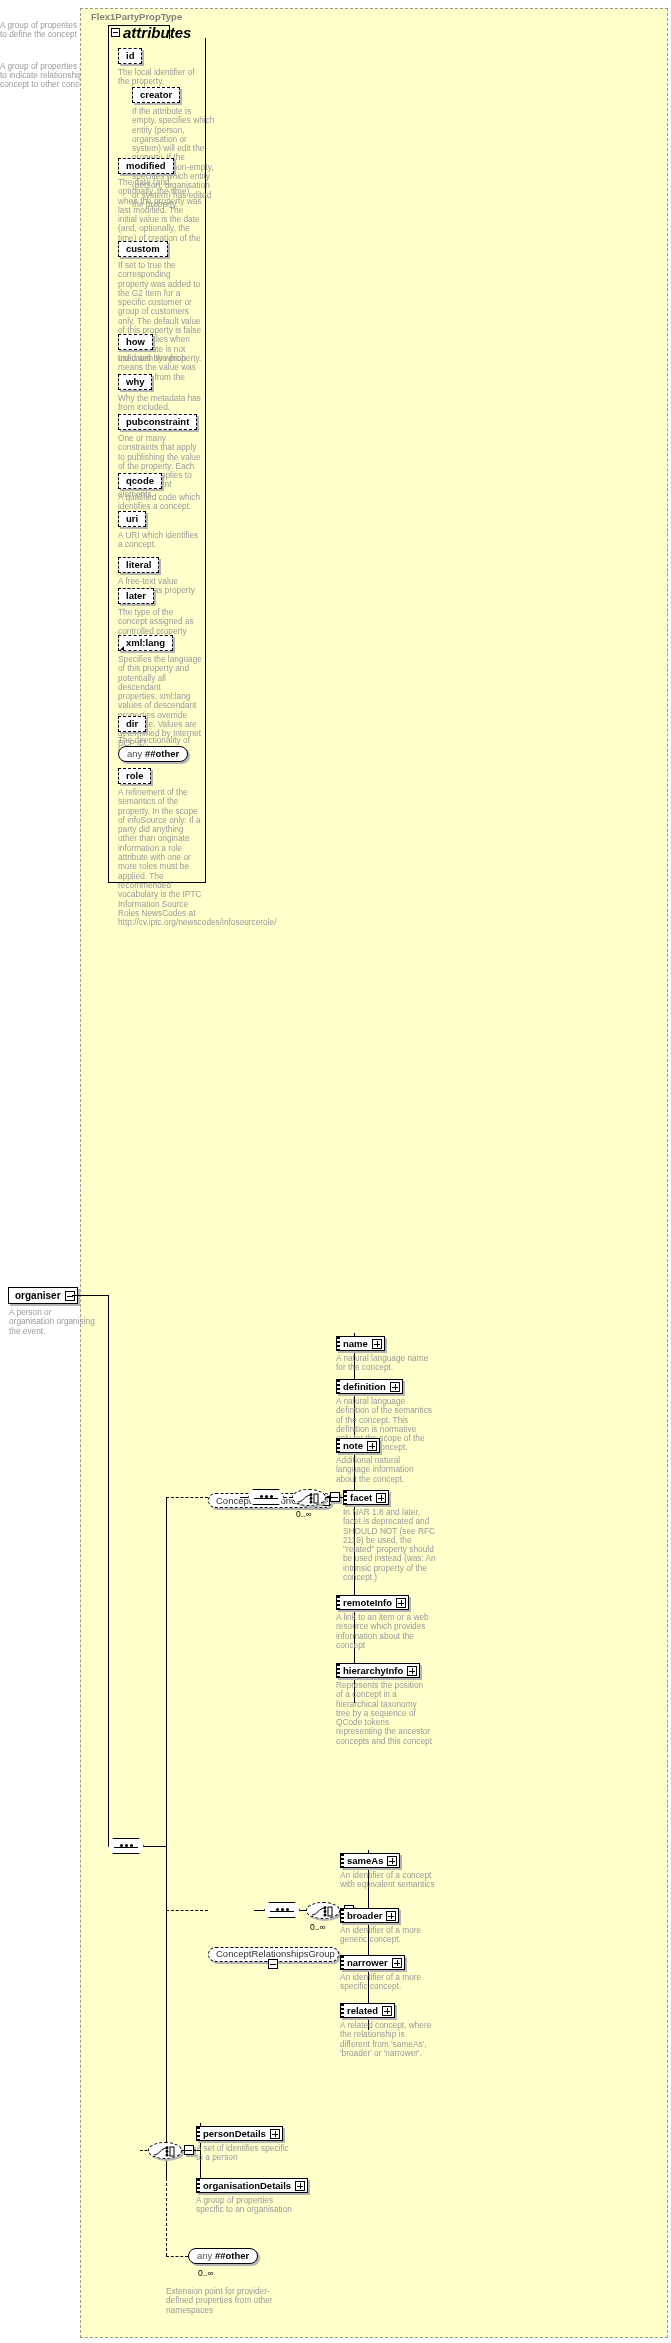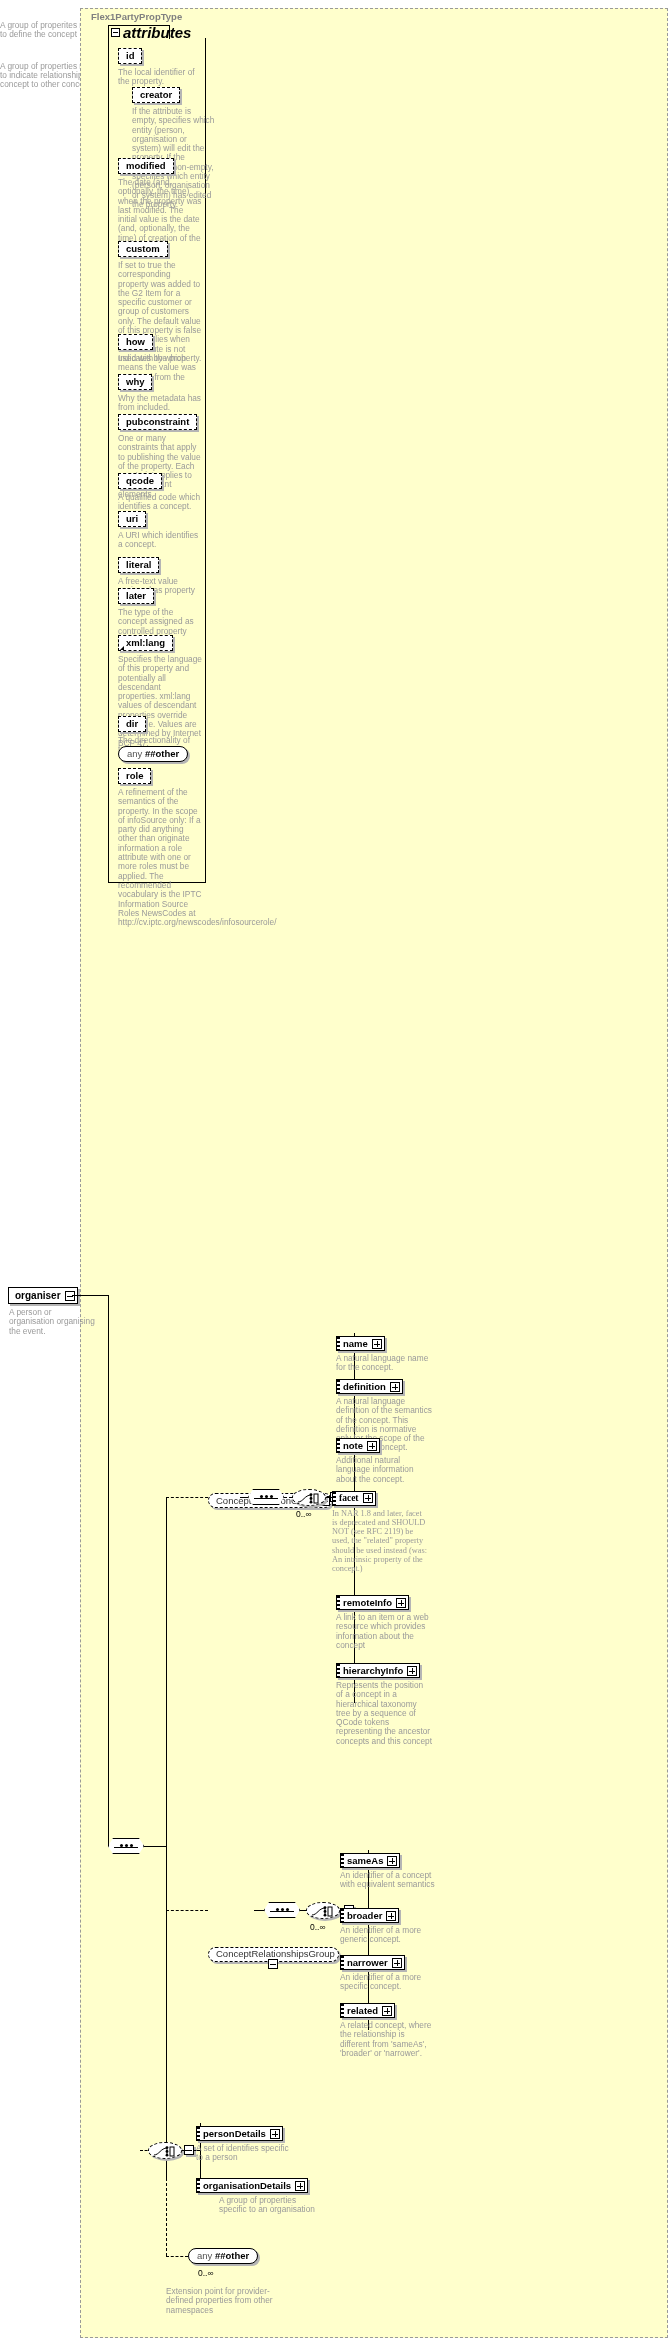--- a/index.html
+++ b/index.html
@@ -383,21 +383,21 @@
           <span class="lbl">definition</span>
           <span class="expand"></span>
         </div><div class="elem-doc" style="width: 96px;">A natural language definition of the semantics of the concept. This definition is normative only for the scope of the use of this concept.</div></div>
       <div class="line-h" style="left: 354px; top: 1443px;"></div>
       <div class="elem" style="left: 336px; top: 1435px;"><div class="elem-box">
           <span class="seqbar"></span>
           <span class="lbl">note</span>
           <span class="expand"></span>
         </div><div class="elem-doc" style="width: 96px;">Additional natural language information about the concept.</div></div>
       <div class="line-h" style="left: 354px; top: 1495px;"></div>
-      <div class="elem" style="left: 332px; top: 1487px; font-family: Liberation Serif, serif;"><div class="elem-box">
+      <div class="elem" style="left: 343px; top: 1487px;"><div class="elem-box">
           <span class="seqbar"></span>
           <span class="lbl">facet</span>
           <span class="expand"></span>
         </div><div class="elem-doc" style="width: 96px;">In NAR 1.8 and later, facet is deprecated and SHOULD NOT (see RFC 2119) be used, the "related" property should be used instead (was: An intrinsic property of the concept.)</div></div>
       <div class="line-h" style="left: 354px; top: 1600px;"></div>
       <div class="elem" style="left: 336px; top: 1592px;"><div class="elem-box">
           <span class="seqbar"></span>
           <span class="lbl">remoteInfo</span>
           <span class="expand"></span>
         </div><div class="elem-doc" style="width: 96px;">A link to an item or a web resource which provides information about the concept</div></div>
@@ -486,21 +486,21 @@
       <div class="elem" style="left: 196px; top: 2123px;"><div class="elem-box">
           <span class="seqbar"></span>
           <span class="lbl">personDetails</span>
           <span class="expand"></span>
         </div><div class="elem-doc" style="width: 96px;">A set of identifies specific to a person</div></div>
       <div class="line-h" style="left: 200px; top: 2183px;"></div>
       <div class="elem" style="left: 196px; top: 2175px;"><div class="elem-box">
           <span class="seqbar"></span>
           <span class="lbl">organisationDetails</span>
           <span class="expand"></span>
-        </div><div class="elem-doc" style="width: 96px; margin-left: 23px;">A group of properties specific to an organisation</div></div>
+        </div><div class="elem-doc" style="width: 96px;">A group of properties specific to an organisation</div></div>
     </div>
 
   
   <div class="line-v-d" style="left:166px; top:2178px; height:78px;"></div>
   <div class="line-h-d" style="left:166px; top:2256px; width:22px;"></div>
   <div class="attr-box any" style="position:absolute; left:188px; top:2248px; border-radius:9px;">
     <span class="any-word">any</span>
     <b>##other</b>
   </div>
   <div class="occ" style="left:198px; top:2268px;">0..∞</div>

